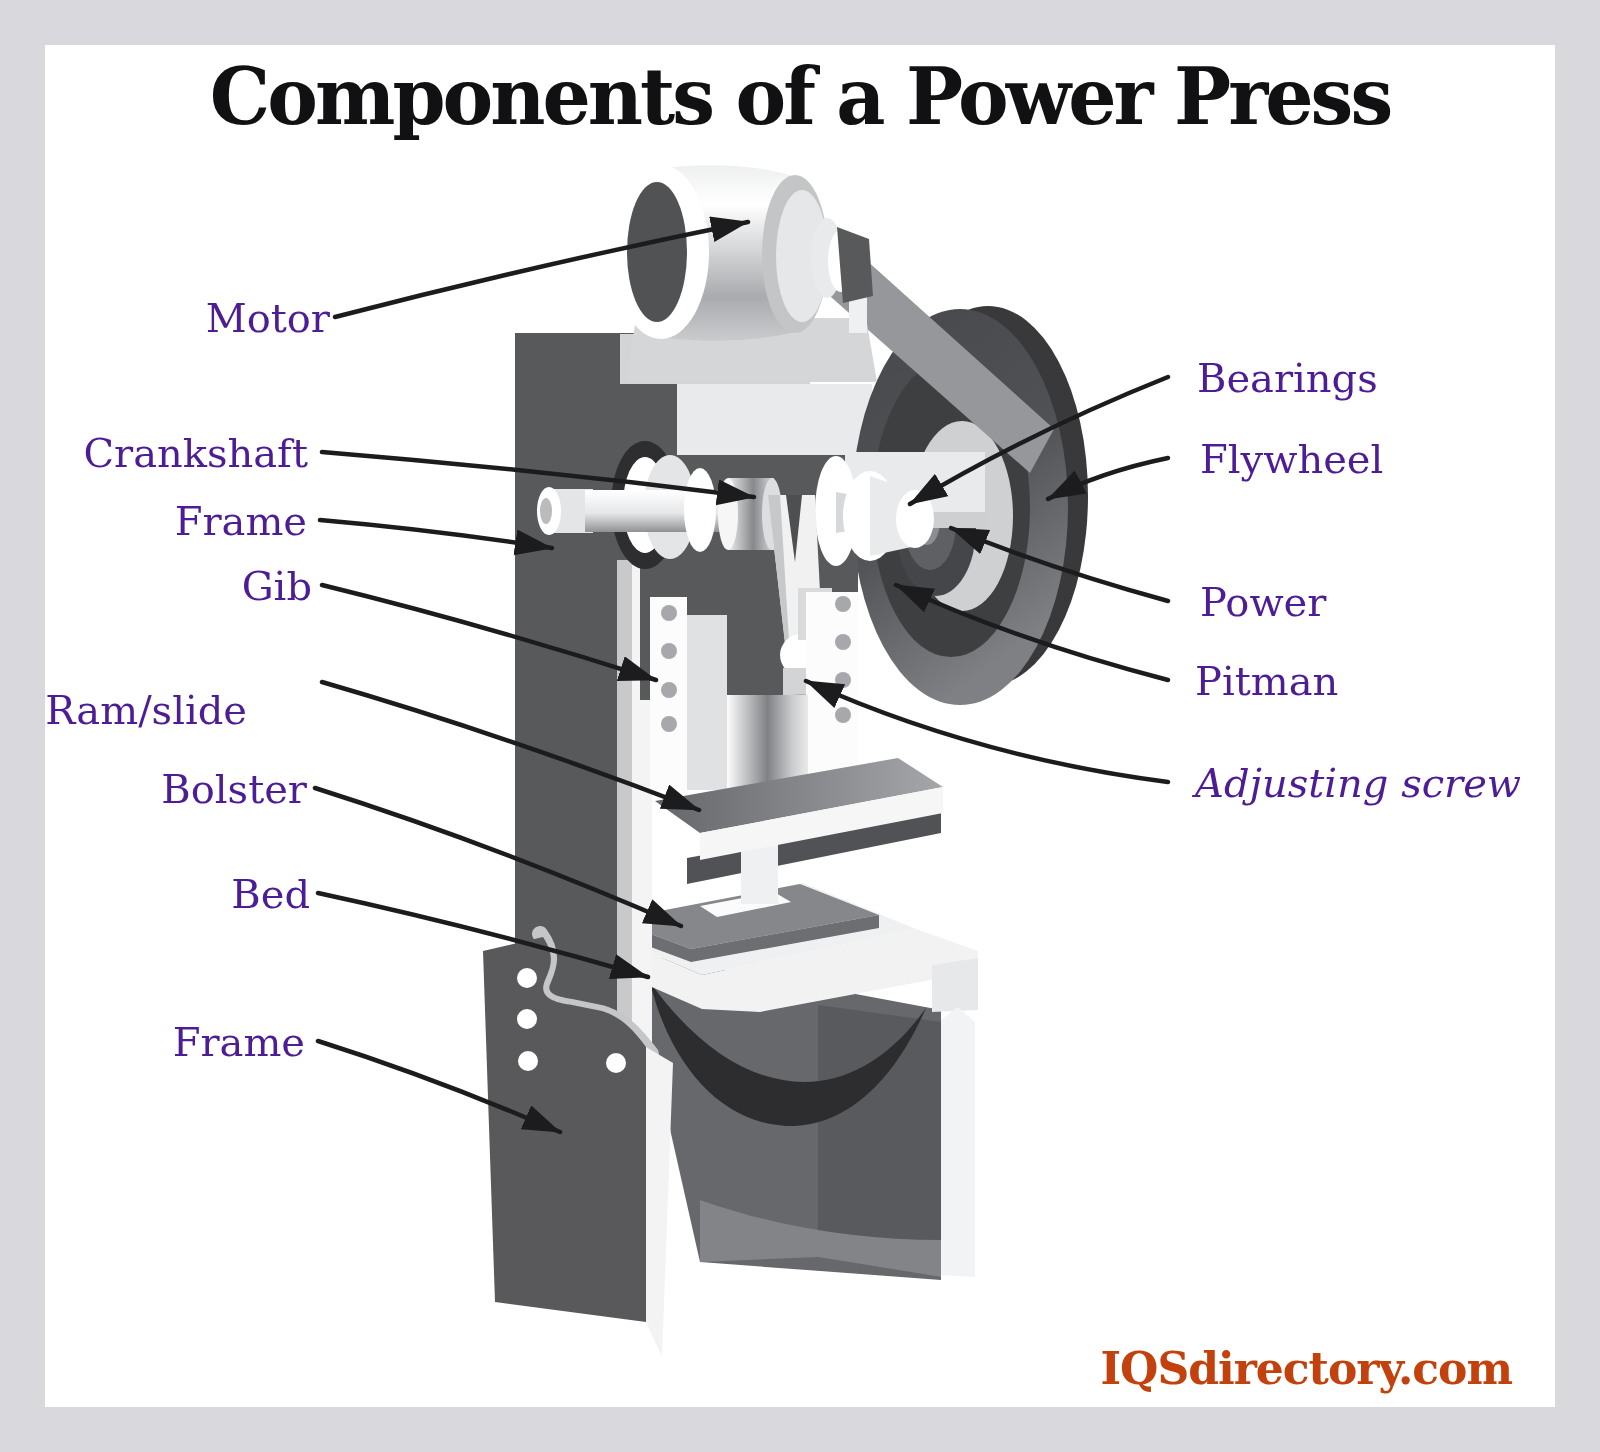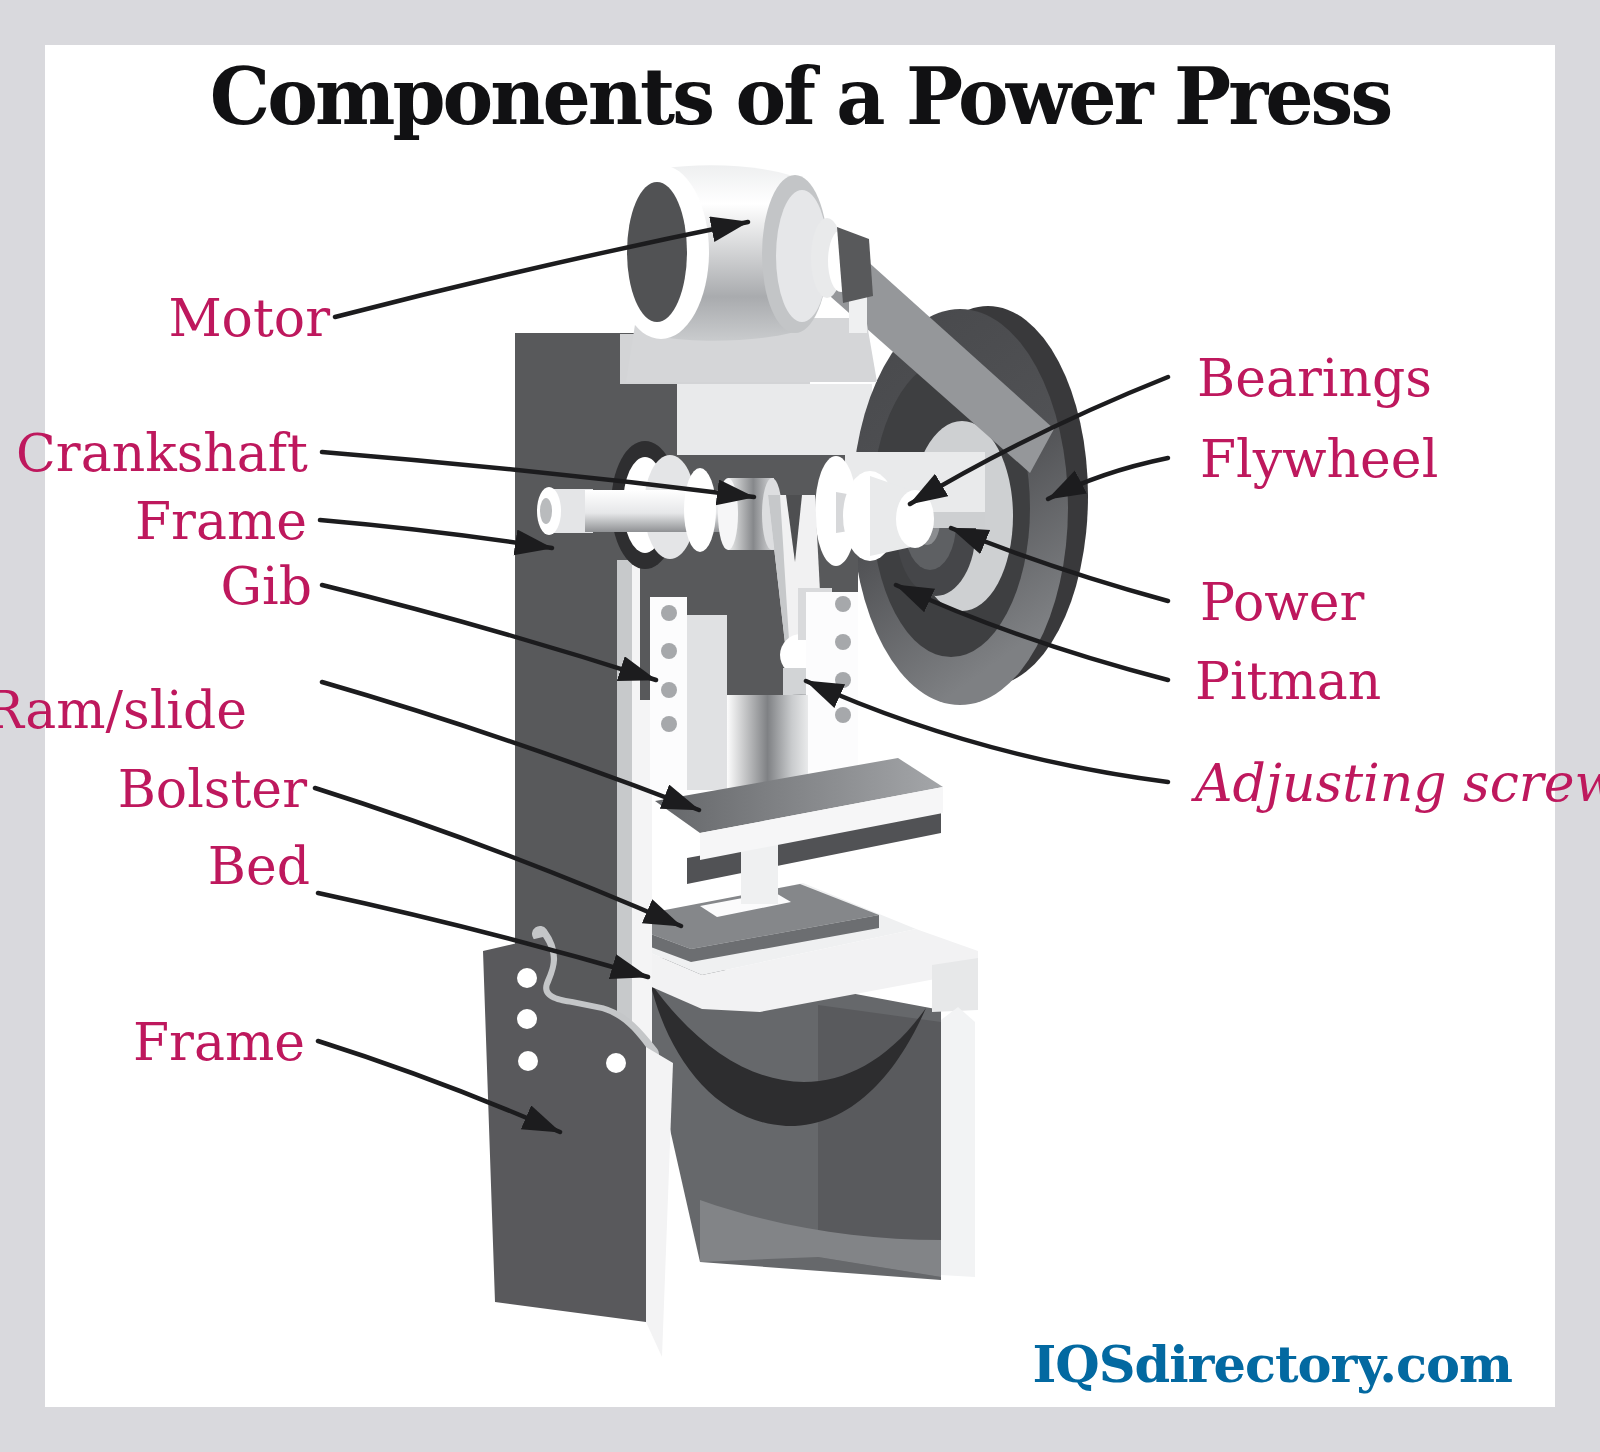--- a/index.html
+++ b/index.html
@@ -16,28 +16,28 @@
   .title{
     position:absolute;left:0;right:0;top:52px;
     text-align:center;
     font-size:76px;font-weight:bold;letter-spacing:-3px;
     color:#111113;
     transform:scaleY(1.04);
   }
   .diagram-svg{position:absolute;left:0;top:0;width:1600px;height:1452px;}
   .lbl{
     position:absolute;
-    font-size:52px;line-height:44px;color:#be185d;
+    font-size:40px;line-height:44px;color:#4c1d95;
     white-space:nowrap;
   }
   .lbl.right-col{text-align:left;margin-left:17px;}
   .lbl.left-col{text-align:right;}
   .watermark{
     position:absolute;right:88px;bottom:58px;
-    font-size:51px;font-weight:bold;color:#0369a1;
+    font-size:44px;font-weight:bold;color:#c2410c;
     letter-spacing:-1px;
   }
 </style>
 </head>
 <body>
 
 <div class="canvas"></div>
 
 <div class="title">Components of a Power Press</div>
 
@@ -222,21 +222,21 @@
     <path d="M1168,782 Q975,757 806,681" marker-end="url(#arrow)"></path>
   </g>
 </svg>
 
 <div class="lbl left-col" style="right:1270px;top:296px;">Motor</div>
 <div class="lbl left-col" style="right:1292px;top:431px;">Crankshaft</div>
 <div class="lbl left-col" style="right:1293px;top:499px;">Frame</div>
 <div class="lbl left-col" style="right:1288px;top:564px;">Gib</div>
 <div class="lbl left-col" style="right:1353px;top:661px;margin-top:27px;">Ram/slide</div>
 <div class="lbl left-col" style="right:1293px;top:767px;text-align:center;">Bolster</div>
-<div class="lbl left-col" style="right:1290px;top:844px;margin-left:24px;">Bed</div>
+<div class="lbl left-col" style="right:1290px;top:872px;margin-left:24px;">Bed</div>
 <div class="lbl left-col" style="right:1295px;top:1020px;">Frame</div>
 
 <div class="lbl right-col" style="left:1180px;top:356px;">Bearings</div>
 <div class="lbl right-col" style="left:1183px;top:437px;">Flywheel</div>
 <div class="lbl right-col" style="left:1183px;top:580px;">Power</div>
 <div class="lbl right-col" style="left:1178px;top:659px;">Pitman</div>
 <div class="lbl right-col" style="left:1178px;top:761px;font-style:italic;">Adjusting screw</div>
 
 <div class="watermark">IQSdirectory.com</div>
 

